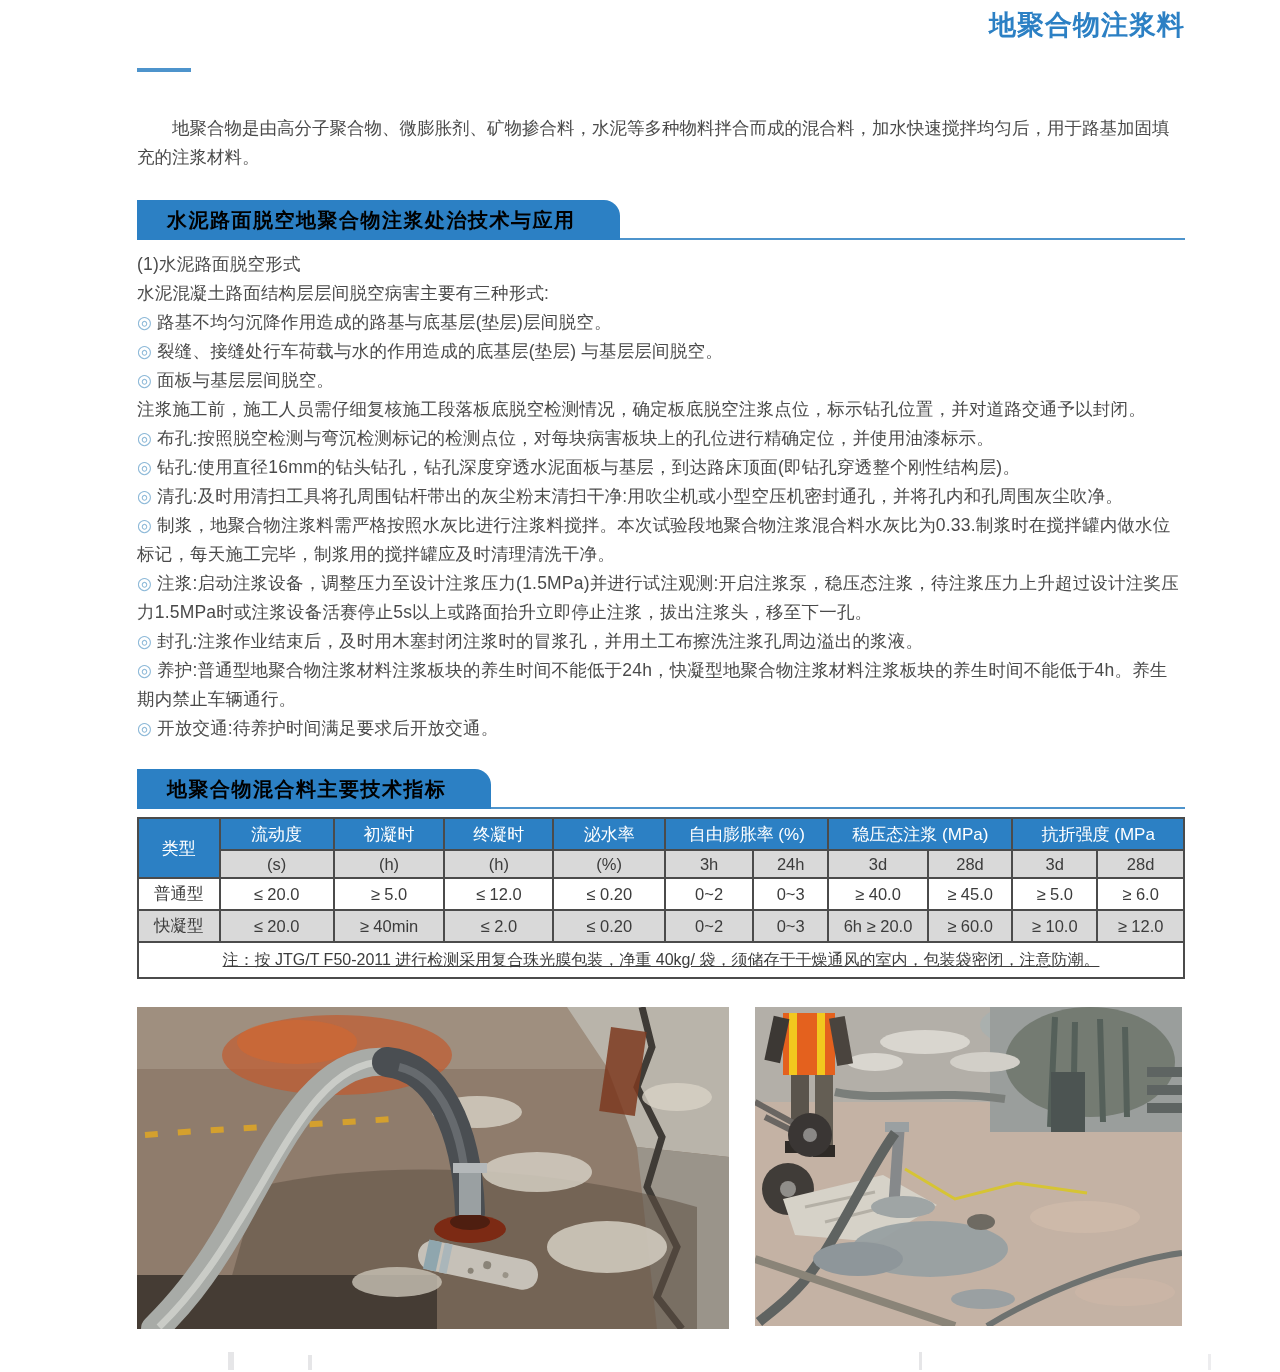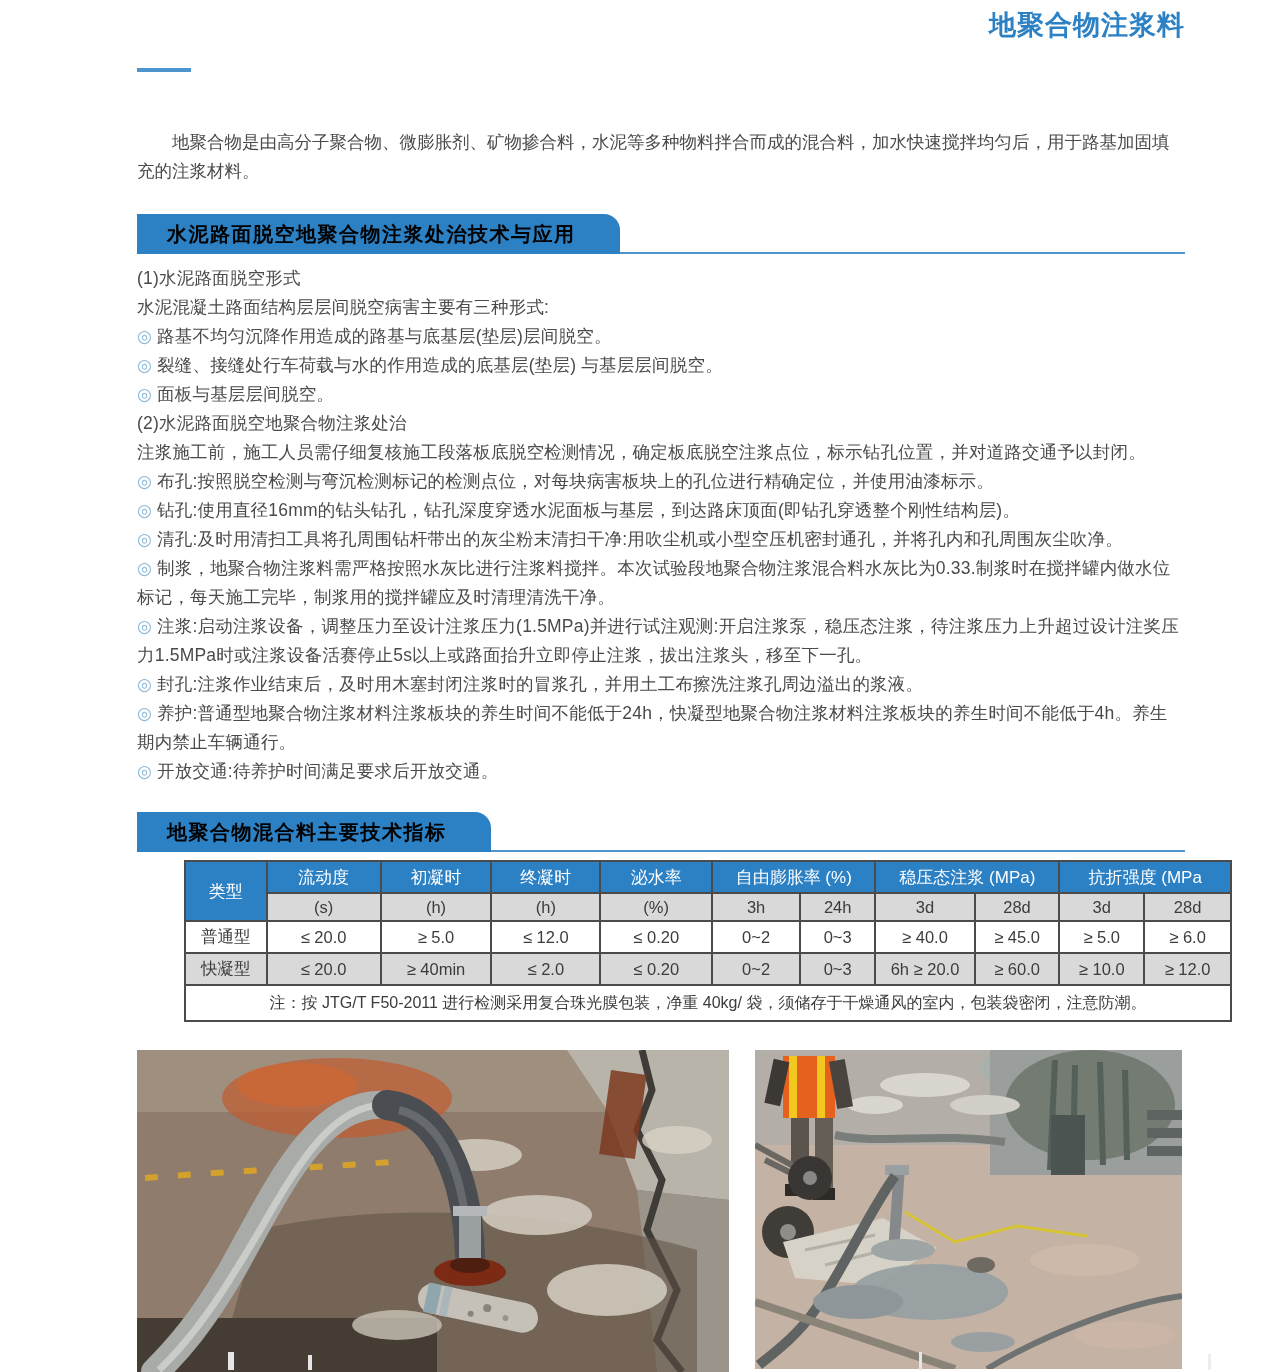--- a/index.html
+++ b/index.html
@@ -23,21 +23,21 @@
     text-align: right;
   }
   .title-underline {
     width: 54px; height: 4px;
     background: #4E94CC;
     margin-top: 28px;
   }
 
   
   .intro {
-    margin-top: 56px;
+    margin-top: 42px;
     font-size: 17.5px;
     line-height: 29px;
     text-indent: 2em;
     color: #4a4a4a;
   }
 
   
   .banner-row { position: relative; margin-top: 28px; height: 40px; }
   .banner-row .banner-line {
     position: absolute; left: 0; right: 0; bottom: 0;
@@ -71,37 +71,36 @@
     font-size: 17px;
     margin-right: 5px;
   }
 
   
   .spec-table {
     width: 100%;
     margin-top: 8px;
     border-collapse: collapse;
     table-layout: fixed;
-    margin-left: 47px;
   }
   .spec-table th, .spec-table td {
     border: 2px solid #4b4b4b;
     text-align: center;
     vertical-align: middle;
     font-weight: normal;
     font-size: 16.5px;
     color: #3c3c3c;
     padding: 0;
   }
   .spec-table thead tr.h1 th { background: #2C80C4; color: #ffffff; height: 32px; font-size: 17px; }
   .spec-table thead tr.h2 th { background: #D9D9D9; height: 28px; }
   .spec-table tbody tr { height: 32px; }
   .spec-table tbody tr:nth-child(1) { background: #ffffff; }
   .spec-table tbody tr:nth-child(2) { background: #D9D9D9; }
-  .spec-table tfoot td { height: 36px; font-size: 16px; background: #ffffff; }
+  .spec-table tfoot td { height: 36px; font-size: 16px; background: #ffffff; text-decoration: underline; }
   col.w0 { width: 7.8%; }  col.w1 { width: 10.9%; } col.w2 { width: 10.6%; }
   col.w3 { width: 10.4%; } col.w4 { width: 10.7%; } col.w5 { width: 8.4%; }
   col.w6 { width: 7.2%; }  col.w7 { width: 9.5%; }  col.w8 { width: 8.1%; }
   col.w9 { width: 8.1%; }  col.w10 { width: 8.3%; }
 
   
   .photos { margin-top: 28px; display: flex; gap: 26px; align-items: flex-start; }
   .photo { display: block; }
 
   
@@ -125,21 +124,20 @@
     <div class="banner-line"></div>
     <div class="section-banner">水泥路面脱空地聚合物注浆处治技术与应用</div>
   </div>
 
   <div class="paragraphs">
       <p class="body-line">(1)水泥路面脱空形式</p>
       <p class="body-line">水泥混凝土路面结构层层间脱空病害主要有三种形式:</p>
       <p class="body-line"><span class="bullet">◎</span>路基不均匀沉降作用造成的路基与底基层(垫层)层间脱空。</p>
       <p class="body-line"><span class="bullet">◎</span>裂缝、接缝处行车荷载与水的作用造成的底基层(垫层) 与基层层间脱空。</p>
       <p class="body-line"><span class="bullet">◎</span>面板与基层层间脱空。</p>
-      <p class="body-line">(2)水泥路面脱空地聚合物注浆处治</p>
       <p class="body-line">注浆施工前，施工人员需仔细复核施工段落板底脱空检测情况，确定板底脱空注浆点位，标示钻孔位置，并对道路交通予以封闭。</p>
       <p class="body-line"><span class="bullet">◎</span>布孔:按照脱空检测与弯沉检测标记的检测点位，对每块病害板块上的孔位进行精确定位，并使用油漆标示。</p>
       <p class="body-line"><span class="bullet">◎</span>钻孔:使用直径16mm的钻头钻孔，钻孔深度穿透水泥面板与基层，到达路床顶面(即钻孔穿透整个刚性结构层)。</p>
       <p class="body-line"><span class="bullet">◎</span>清孔:及时用清扫工具将孔周围钻杆带出的灰尘粉末清扫干净:用吹尘机或小型空压机密封通孔，并将孔内和孔周围灰尘吹净。</p>
       <p class="body-line"><span class="bullet">◎</span>制浆，地聚合物注浆料需严格按照水灰比进行注浆料搅拌。本次试验段地聚合物注浆混合料水灰比为0.33.制浆时在搅拌罐内做水位标记，每天施工完毕，制浆用的搅拌罐应及时清理清洗干净。</p>
       <p class="body-line"><span class="bullet">◎</span>注浆:启动注浆设备，调整压力至设计注浆压力(1.5MPa)并进行试注观测:开启注浆泵，稳压态注浆，待注浆压力上升超过设计注奖压力1.5MPa时或注浆设备活赛停止5s以上或路面抬升立即停止注浆，拔出注浆头，移至下一孔。</p>
       <p class="body-line"><span class="bullet">◎</span>封孔:注浆作业结束后，及时用木塞封闭注浆时的冒浆孔，并用土工布擦洗注浆孔周边溢出的浆液。</p>
       <p class="body-line"><span class="bullet">◎</span>养护:普通型地聚合物注浆材料注浆板块的养生时间不能低于24h，快凝型地聚合物注浆材料注浆板块的养生时间不能低于4h。养生期内禁止车辆通行。</p>
       <p class="body-line"><span class="bullet">◎</span>开放交通:待养护时间满足要求后开放交通。</p>
     </div>

